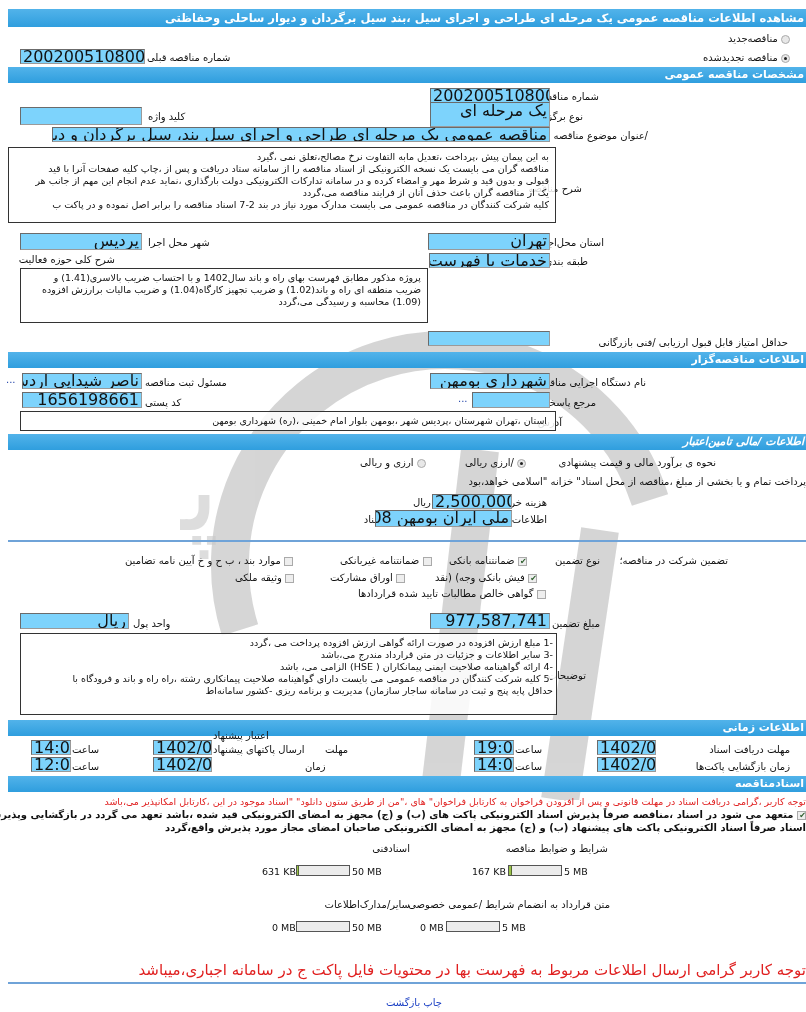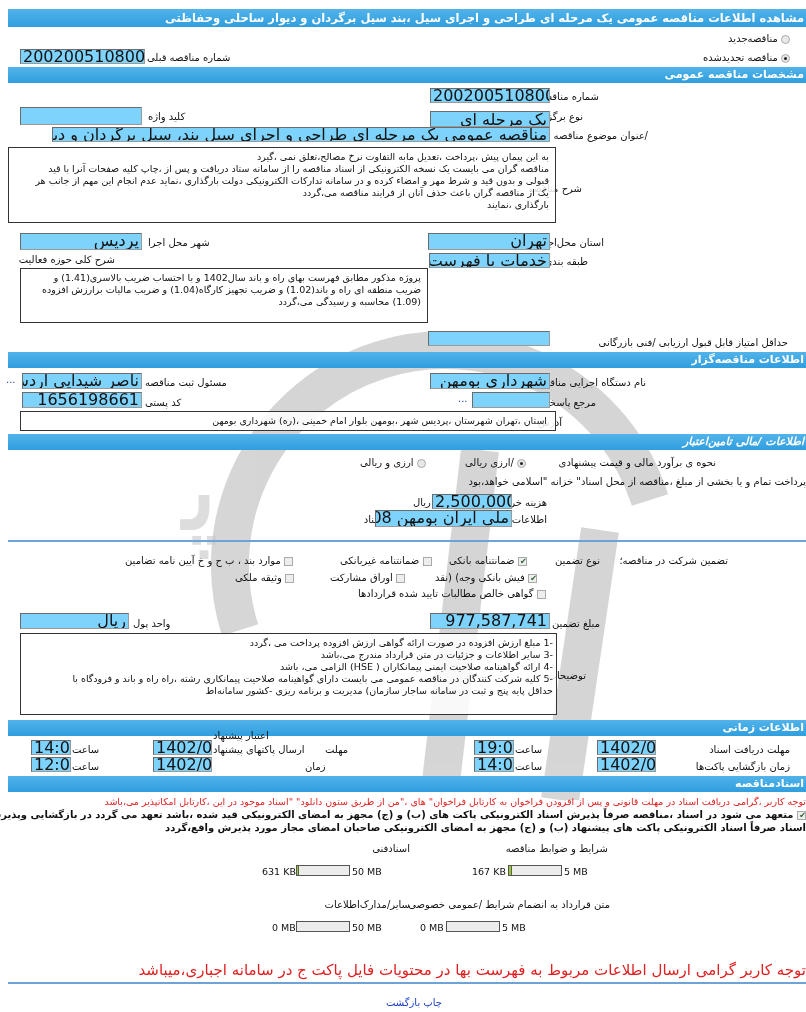--- a/index.html
+++ b/index.html
@@ -67,34 +67,34 @@
 </div>
 <div class="lbl" style="top:52px;left:147px;">شماره  مناقصه قبلی</div>
 <div class="fld ltr" style="top:49px;left:20px;width:125px;text-align:right;">2002005108000027</div>
 
 <div class="bar" style="top:67px;">مشخصات مناقصه عمومی</div>
 
 <div class="lbl" style="top:91px;right:207px;">شماره مناقصه</div>
 <div class="fld ltr" style="top:88px;left:430px;width:120px;text-align:right;">2002005108000029</div>
 
 <div class="lbl" style="top:111px;right:223px;">نوع برگزاری</div>
-<div class="fld" style="top:111px;left:430px;width:120px;height:16px;line-height:16px;">یک مرحله ای</div>
+<div class="fld" style="top:102px;left:430px;width:120px;height:25px;line-height:16px;">یک مرحله ای</div>
 <div class="lbl" style="top:111px;left:148px;">کلید واژه</div>
 <div class="fld" style="top:107px;left:20px;width:122px;height:18px;"></div>
 
 <div class="lbl" style="top:130px;right:158px;">/عنوان  موضوع مناقصه</div>
 <div class="fld" style="top:127px;left:52px;width:498px;">مناقصه عمومی یک مرحله ای طراحی و اجرای سیل بند، سیل برگردان و دیوار ساحلی و حفاظتی</div>
 
 <div class="lbl" style="top:183px;right:224px;">شرح مناقصه</div>
 <div class="box" style="top:147px;left:8px;width:548px;height:76px;">
   <div>به این پیمان پیش ،پرداخت ،تعدیل مابه التفاوت نرخ  مصالح،تعلق نمی ،گیرد</div>
   <div>مناقصه گران می بایست یک نسخه  الکترونیکی از اسناد  مناقصه را از سامانه ستاد دریافت و پس از ،چاپ  کلیه  صفحات آنرا با قید</div>
   <div>قبولی و بدون قید و شرط مهر و امضاء کرده و در سامانه تدارکات  الکترونیکی دولت  بارگذاری ،نماید عدم انجام این مهم از جانب هر</div>
   <div>یک از  مناقصه گران باعث حذف آنان از فرایند  مناقصه می،گردد</div>
-  <div>بارگذاری ،نمایند</div>
+  <div>کلیه شرکت کنندگان در  مناقصه عمومی می بایست مدارک مورد نیاز در بند 2-7 اسناد  مناقصه را برابر اصل نموده و در پاکت ب</div>
 </div>
 
 <div class="lbl" style="top:237px;right:202px;">استان محل‌اجرا</div>
 <div class="fld" style="top:233px;left:428px;width:122px;height:17px;">تهران</div>
 <div class="lbl" style="top:237px;left:148px;">شهر محل اجرا</div>
 <div class="fld" style="top:233px;left:20px;width:122px;height:17px;">پردیس</div>
 
 <div class="lbl" style="top:256px;right:218px;">طبقه بندی موضوعی</div>
 <div class="fld" style="top:253px;left:429px;width:121px;">خدمات با فهرست بها</div>
 <div class="lbl" style="top:254px;left:20px;width:95px;text-align:left;">شرح کلی حوزه فعالیت</div>

